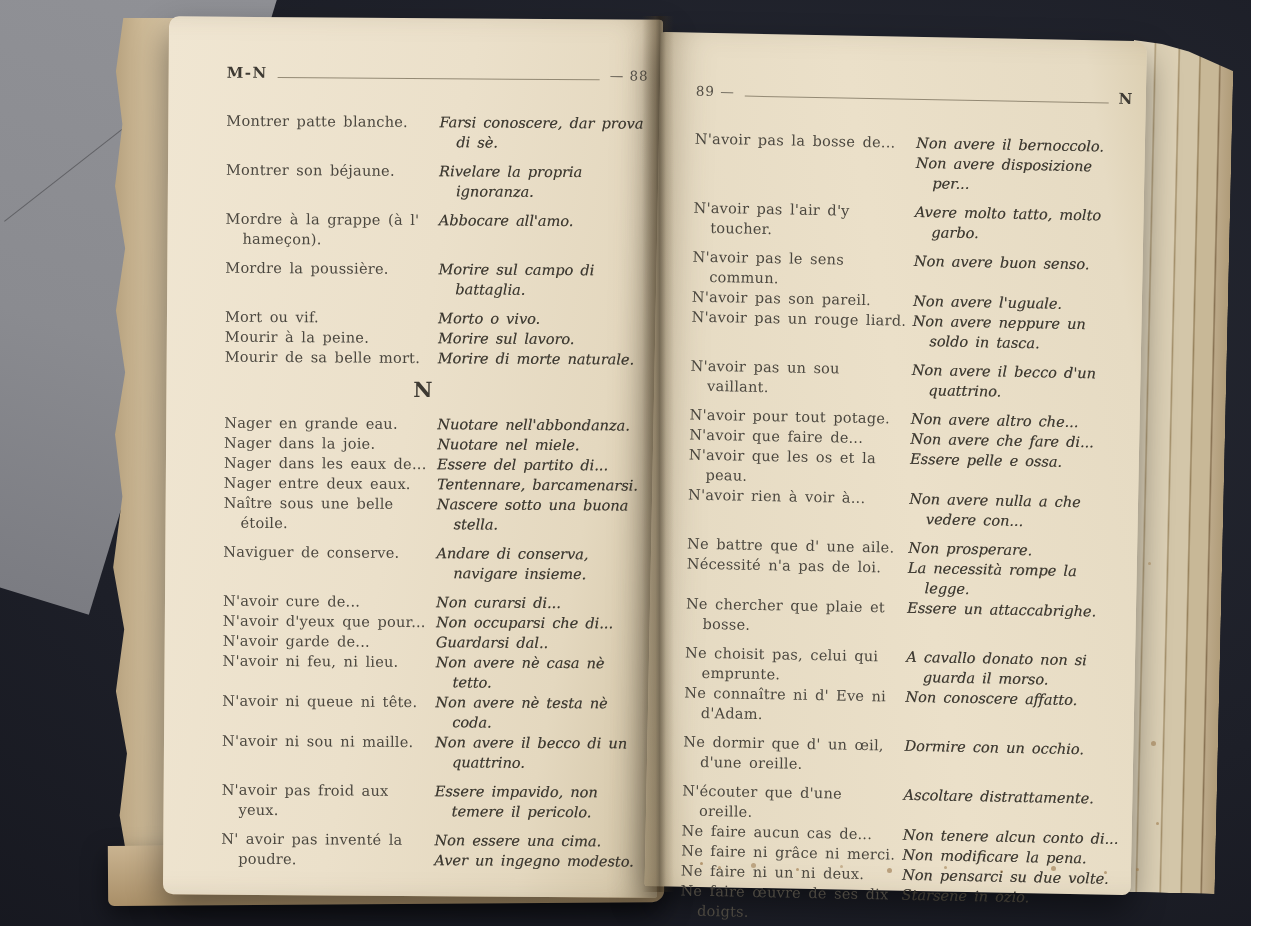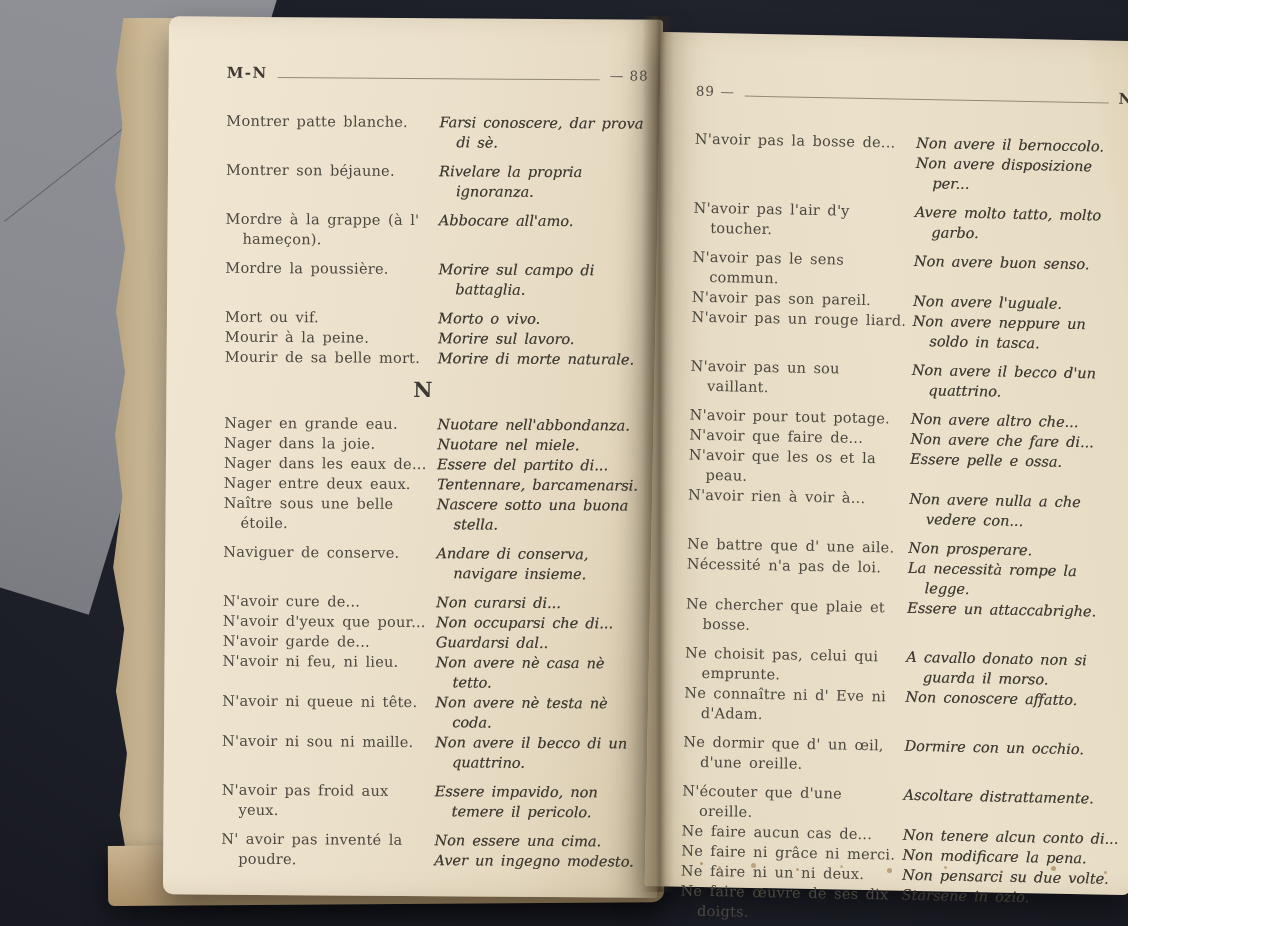--- a/index.html
+++ b/index.html
@@ -1,20 +1,20 @@
 <!DOCTYPE html>
 <html><head>
 <meta charset="utf-8">
 <style>
   * { margin:0; padding:0; box-sizing:border-box; }
   html,body { width:1280px; height:926px; overflow:hidden; }
   body { font-family:"DejaVu Serif","Liberation Serif",serif; }
 
   .scene {
-    position:relative; width:1128px; height:926px; overflow:hidden;
+    position:relative; width:1251px; height:926px; overflow:hidden;
     background:
       radial-gradient(1400px 900px at 62% 38%, #272a34 0%, #1d1f28 55%, #14151c 100%);
   }
 
   
   .light-patch {
     position:absolute; left:-210px; top:-330px; width:440px; height:900px;
     background:linear-gradient(180deg,#94959a 0%, #8a8b90 70%, #7b7c82 100%);
     transform:rotate(17deg);
     z-index:1;

